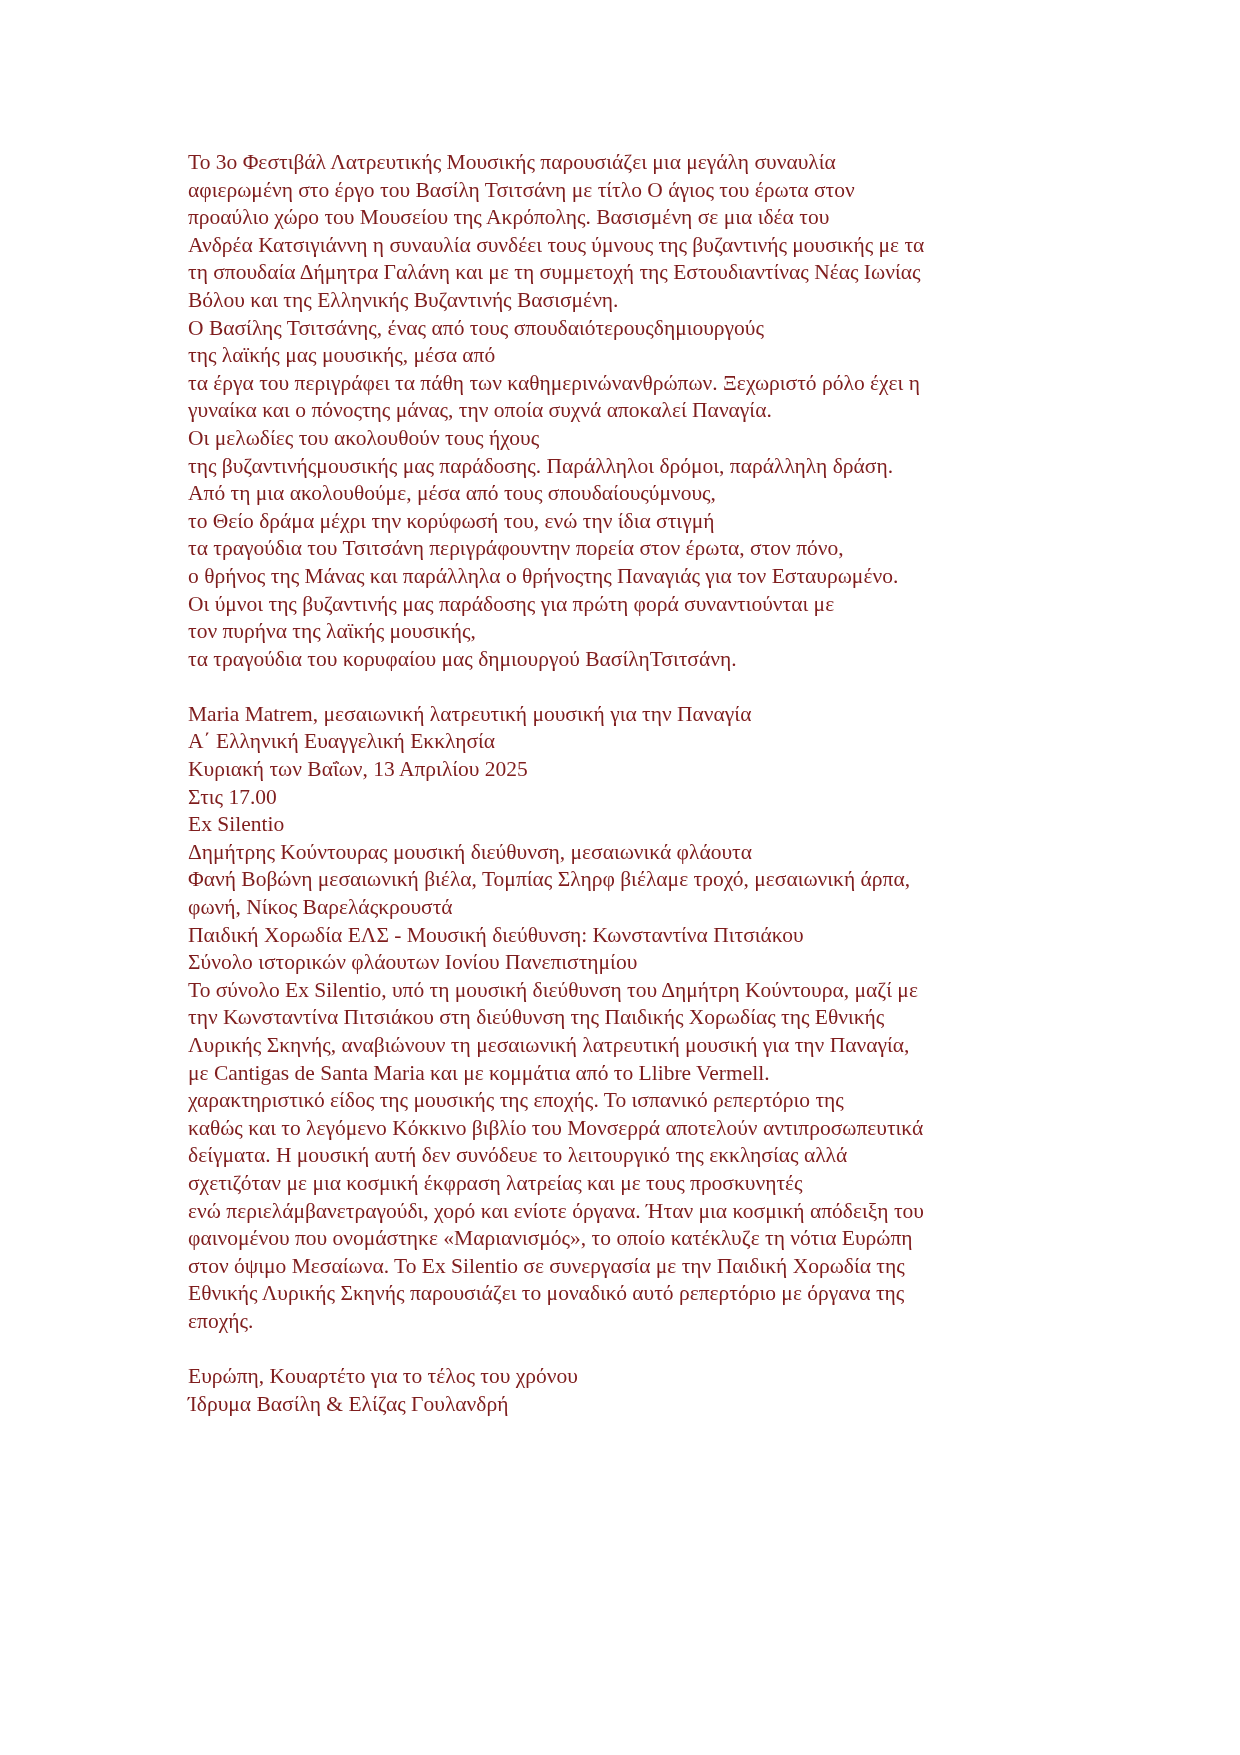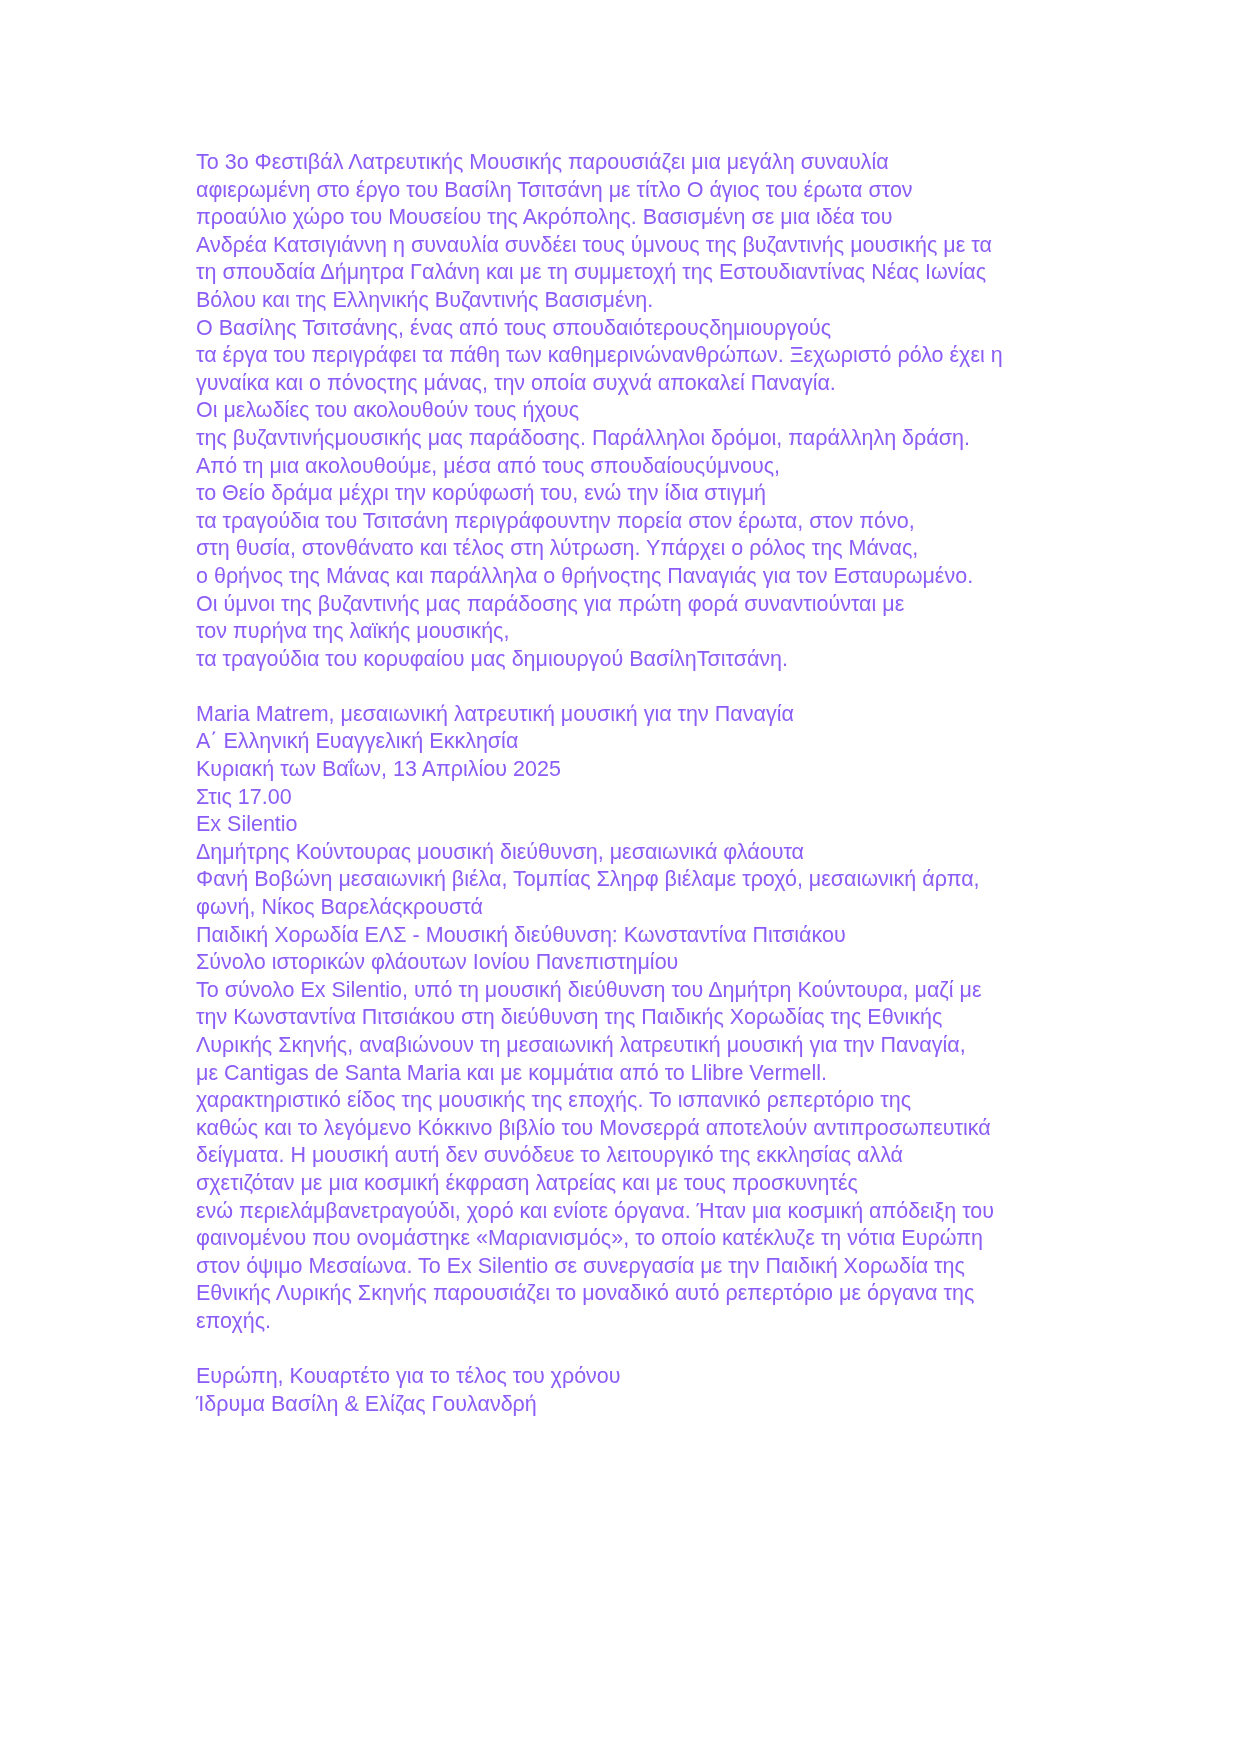--- a/index.html
+++ b/index.html
@@ -1,49 +1,49 @@
 <!DOCTYPE html>
 <html><head>
 <meta charset="utf-8">
 <style>
   html, body { margin: 0; padding: 0; background: #ffffff; }
   body { width: 1240px; height: 1755px; position: relative; overflow: hidden; }
   .page {
     position: absolute;
-    left: 196px;
+    left: 188px;
     top: 149px;
     width: 900px;
-    font-family: Liberation Sans, sans-serif;
+    font-family: Liberation Serif, serif;
     font-size: 21.5px;
     line-height: 27.6px;
-    color: #8b5cf6;
+    color: #7f1d1d;
   }
   .line { white-space: nowrap; height: 27.6px; }
   .blank { height: 27.6px; }
 </style>
 </head>
 <body>
 
 <div class="page">
   <div id="sec1">
       <div class="line">Το 3ο Φεστιβάλ Λατρευτικής Μουσικής παρουσιάζει μια μεγάλη συναυλία</div>
       <div class="line">αφιερωμένη στο έργο του Βασίλη Τσιτσάνη με τίτλο Ο άγιος του έρωτα στον</div>
       <div class="line">προαύλιο χώρο του Μουσείου της Ακρόπολης. Βασισμένη σε μια ιδέα του</div>
       <div class="line">Ανδρέα Κατσιγιάννη η συναυλία συνδέει τους ύμνους της βυζαντινής μουσικής με τα</div>
       <div class="line">τη σπουδαία Δήμητρα Γαλάνη και με τη συμμετοχή της Εστουδιαντίνας Νέας Ιωνίας</div>
       <div class="line">Βόλου και της Ελληνικής Βυζαντινής Βασισμένη.</div>
       <div class="line">Ο Βασίλης Τσιτσάνης, ένας από τους σπουδαιότερουςδημιουργούς</div>
+      <div class="line">της λαϊκής μας μουσικής, μέσα από</div>
       <div class="line">τα έργα του περιγράφει τα πάθη των καθημερινώνανθρώπων. Ξεχωριστό ρόλο έχει η</div>
       <div class="line">γυναίκα και ο πόνοςτης μάνας, την οποία συχνά αποκαλεί Παναγία.</div>
       <div class="line">Οι μελωδίες του ακολουθούν τους ήχους</div>
       <div class="line">της βυζαντινήςμουσικής μας παράδοσης. Παράλληλοι δρόμοι, παράλληλη δράση.</div>
       <div class="line">Από τη μια ακολουθούμε, μέσα από τους σπουδαίουςύμνους,</div>
       <div class="line">το Θείο δράμα μέχρι την κορύφωσή του, ενώ την ίδια στιγμή</div>
       <div class="line">τα τραγούδια του Τσιτσάνη περιγράφουντην πορεία στον έρωτα, στον πόνο,</div>
-      <div class="line">στη θυσία, στονθάνατο και τέλος στη λύτρωση. Υπάρχει ο ρόλος της Μάνας,</div>
       <div class="line">ο θρήνος της Μάνας και παράλληλα ο θρήνοςτης Παναγιάς για τον Εσταυρωμένο.</div>
       <div class="line">Οι ύμνοι της βυζαντινής μας παράδοσης για πρώτη φορά συναντιούνται με</div>
       <div class="line">τον πυρήνα της λαϊκής μουσικής,</div>
       <div class="line">τα τραγούδια του κορυφαίου μας δημιουργού ΒασίληΤσιτσάνη.</div>
     </div>
   <div class="blank"></div>
   <div id="sec2">
       <div class="line">Maria Matrem, μεσαιωνική λατρευτική μουσική για την Παναγία</div>
       <div class="line">Α΄ Ελληνική Ευαγγελική Εκκλησία</div>
       <div class="line">Κυριακή των Βαΐων, 13 Απριλίου 2025</div>

